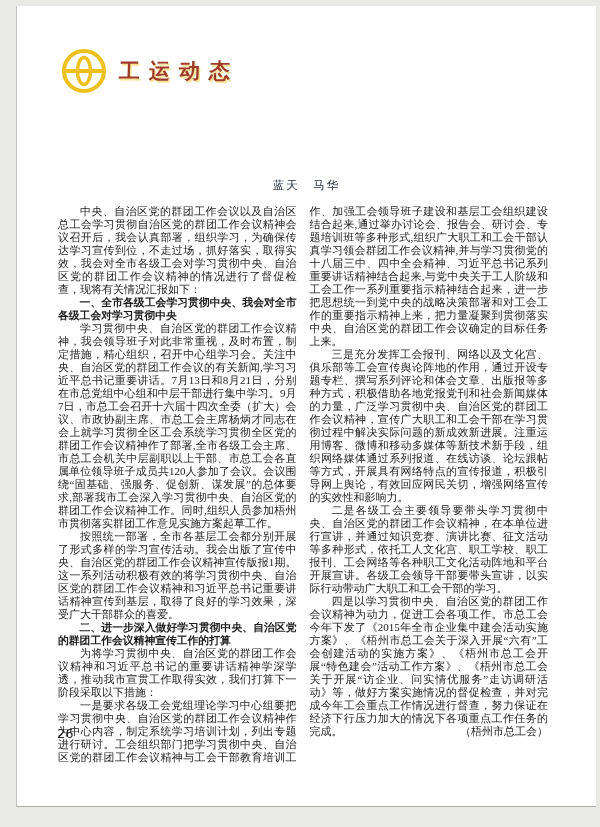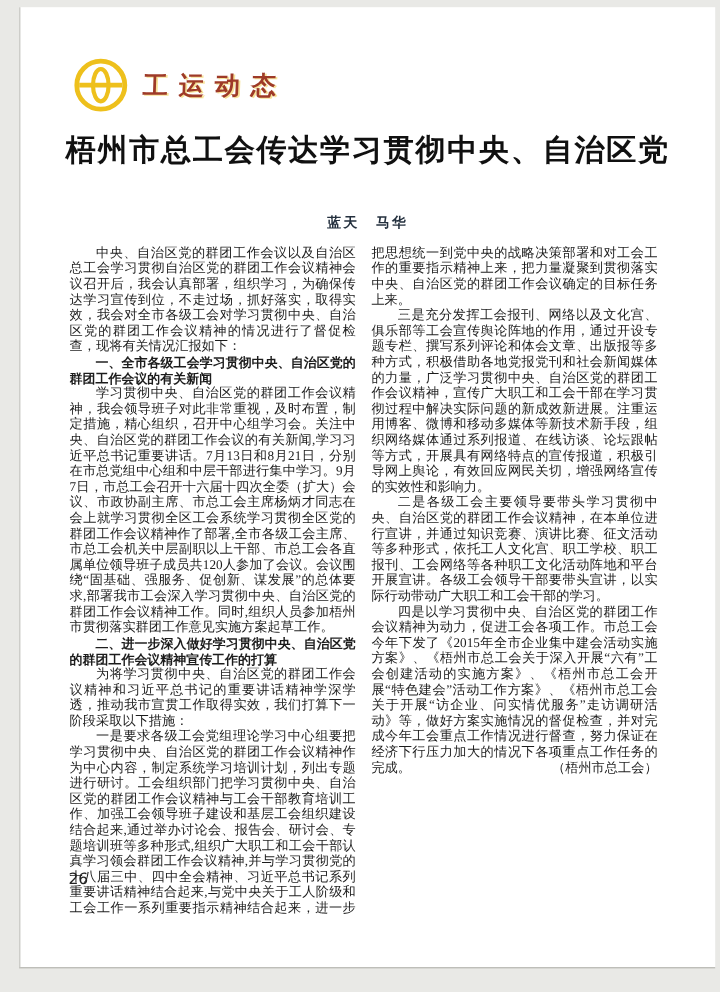--- a/index.html
+++ b/index.html
@@ -37,21 +37,21 @@
     font-weight:bold;
     font-size:25px;
     line-height:33px;
     letter-spacing:1.5px;
     color:#101010;
   }
   .authors {
     position:absolute; left:0; top:172px; width:100%;
     text-align:center;
     font-family:"DejaVu Sans", sans-serif;
-    font-weight:bold;
+    font-weight:normal;
     font-size:11.5px;
     letter-spacing:2px;
     color:#24303e;
   }
   .columns {
     position:absolute; left:41px; top:199px;
     width:490px; height:566px;
     column-count:2; column-gap:13px; column-fill:auto;
     overflow:hidden;
     font-size:11px; line-height:13px;
@@ -75,29 +75,30 @@
   <div class="masthead">
     <svg width="46" height="46" viewBox="0 0 46 46">
       <circle cx="23" cy="23" r="20" fill="none" stroke="#eec01c" stroke-width="4"></circle>
       <ellipse cx="23" cy="23" rx="6.5" ry="13.5" fill="none" stroke="#eec01c" stroke-width="3.5"></ellipse>
       <line x1="5" y1="23" x2="41" y2="23" stroke="#eec01c" stroke-width="4"></line>
     </svg>
     <span class="masthead-text">工运动态</span>
   </div>
 
   <div class="title">
-    <span>梧州市总工会传达学习贯彻中央、自治区党</span><br>
+    <br>
   </div>
 
   <div class="authors">蓝天　马华</div>
 
   <div class="columns">
     <p class="para">中央、自治区党的群团工作会议以及自治区总工会学习贯彻自治区党的群团工作会议精神会议召开后，我会认真部署，组织学习，为确保传达学习宣传到位，不走过场，抓好落实，取得实效，我会对全市各级工会对学习贯彻中央、自治区党的群团工作会议精神的情况进行了督促检查，现将有关情况汇报如下：</p>
-    <p class="heading">一、全市各级工会学习贯彻中央、自治区党的群团工作会议的有关新闻</p>
+    <p class="heading">一、全市各级工会学习贯彻中央、我会对全市各级工会对学习贯彻中央</p>
     <p class="para">学习贯彻中央、自治区党的群团工作会议精神，我会领导班子对此非常重视，及时布置，制定措施，精心组织，召开中心组学习会。关注中央、自治区党的群团工作会议的有关新闻,学习习近平总书记重要讲话。7月13日和8月21日，分别在市总党组中心组和中层干部进行集中学习。9月7日，市总工会召开十六届十四次全委（扩大）会议、市政协副主席、市总工会主席杨炳才同志在会上就学习贯彻全区工会系统学习贯彻全区党的群团工作会议精神作了部署,全市各级工会主席、市总工会机关中层副职以上干部、市总工会各直属单位领导班子成员共120人参加了会议。会议围绕“固基础、强服务、促创新、谋发展”的总体要求,部署我市工会深入学习贯彻中央、自治区党的群团工作会议精神工作。同时,组织人员参加梧州市贯彻落实群团工作意见实施方案起草工作。</p>
+    <p class="para">按照统一部署，全市各基层工会都分别开展了形式多样的学习宣传活动。我会出版了宣传中央、自治区党的群团工作会议精神宣传版报1期。这一系列活动积极有效的将学习贯彻中央、自治区党的群团工作会议精神和习近平总书记重要讲话精神宣传到基层，取得了良好的学习效果，深受广大干部群众的喜爱。</p>
     <p class="heading">二、进一步深入做好学习贯彻中央、自治区党的群团工作会议精神宣传工作的打算</p>
     <p class="para">为将学习贯彻中央、自治区党的群团工作会议精神和习近平总书记的重要讲话精神学深学透，推动我市宣贯工作取得实效，我们打算下一阶段采取以下措施：</p>
     <p class="para">一是要求各级工会党组理论学习中心组要把学习贯彻中央、自治区党的群团工作会议精神作为中心内容，制定系统学习培训计划，列出专题进行研讨。工会组织部门把学习贯彻中央、自治区党的群团工作会议精神与工会干部教育培训工作、加强工会领导班子建设和基层工会组织建设结合起来,通过举办讨论会、报告会、研讨会、专题培训班等多种形式,组织广大职工和工会干部认真学习领会群团工作会议精神,并与学习贯彻党的十八届三中、四中全会精神、习近平总书记系列重要讲话精神结合起来,与党中央关于工人阶级和工会工作一系列重要指示精神结合起来，进一步把思想统一到党中央的战略决策部署和对工会工作的重要指示精神上来，把力量凝聚到贯彻落实中央、自治区党的群团工作会议确定的目标任务上来。</p>
     <p class="para">三是充分发挥工会报刊、网络以及文化宫、俱乐部等工会宣传舆论阵地的作用，通过开设专题专栏、撰写系列评论和体会文章、出版报等多种方式，积极借助各地党报党刊和社会新闻媒体的力量，广泛学习贯彻中央、自治区党的群团工作会议精神，宣传广大职工和工会干部在学习贯彻过程中解决实际问题的新成效新进展。注重运用博客、微博和移动多媒体等新技术新手段，组织网络媒体通过系列报道、在线访谈、论坛跟帖等方式，开展具有网络特点的宣传报道，积极引导网上舆论，有效回应网民关切，增强网络宣传的实效性和影响力。</p>
     <p class="para">二是各级工会主要领导要带头学习贯彻中央、自治区党的群团工作会议精神，在本单位进行宣讲，并通过知识竞赛、演讲比赛、征文活动等多种形式，依托工人文化宫、职工学校、职工报刊、工会网络等各种职工文化活动阵地和平台开展宣讲。各级工会领导干部要带头宣讲，以实际行动带动广大职工和工会干部的学习。</p>
     <p class="para">
       <span>四是以学习贯彻中央、自治区党的群团工作会议精神为动力，促进工会各项工作。市总工会今年下发了《2015年全市企业集中建会活动实施方案》、《梧州市总工会关于深入开展“六有”工会创建活动的实施方案》、《梧州市总工会开展“特色建会”活动工作方案》、《梧州市总工会关于开展“访企业、问实情优服务”走访调研活动》等，做好方案实施情况的督促检查，并对完成今年工会重点工作情况进行督查，努力保证在经济下行压力加大的情况下各项重点工作任务的完成。</span>
       <span class="signature">（梧州市总工会）</span>
     </p>
   </div>

